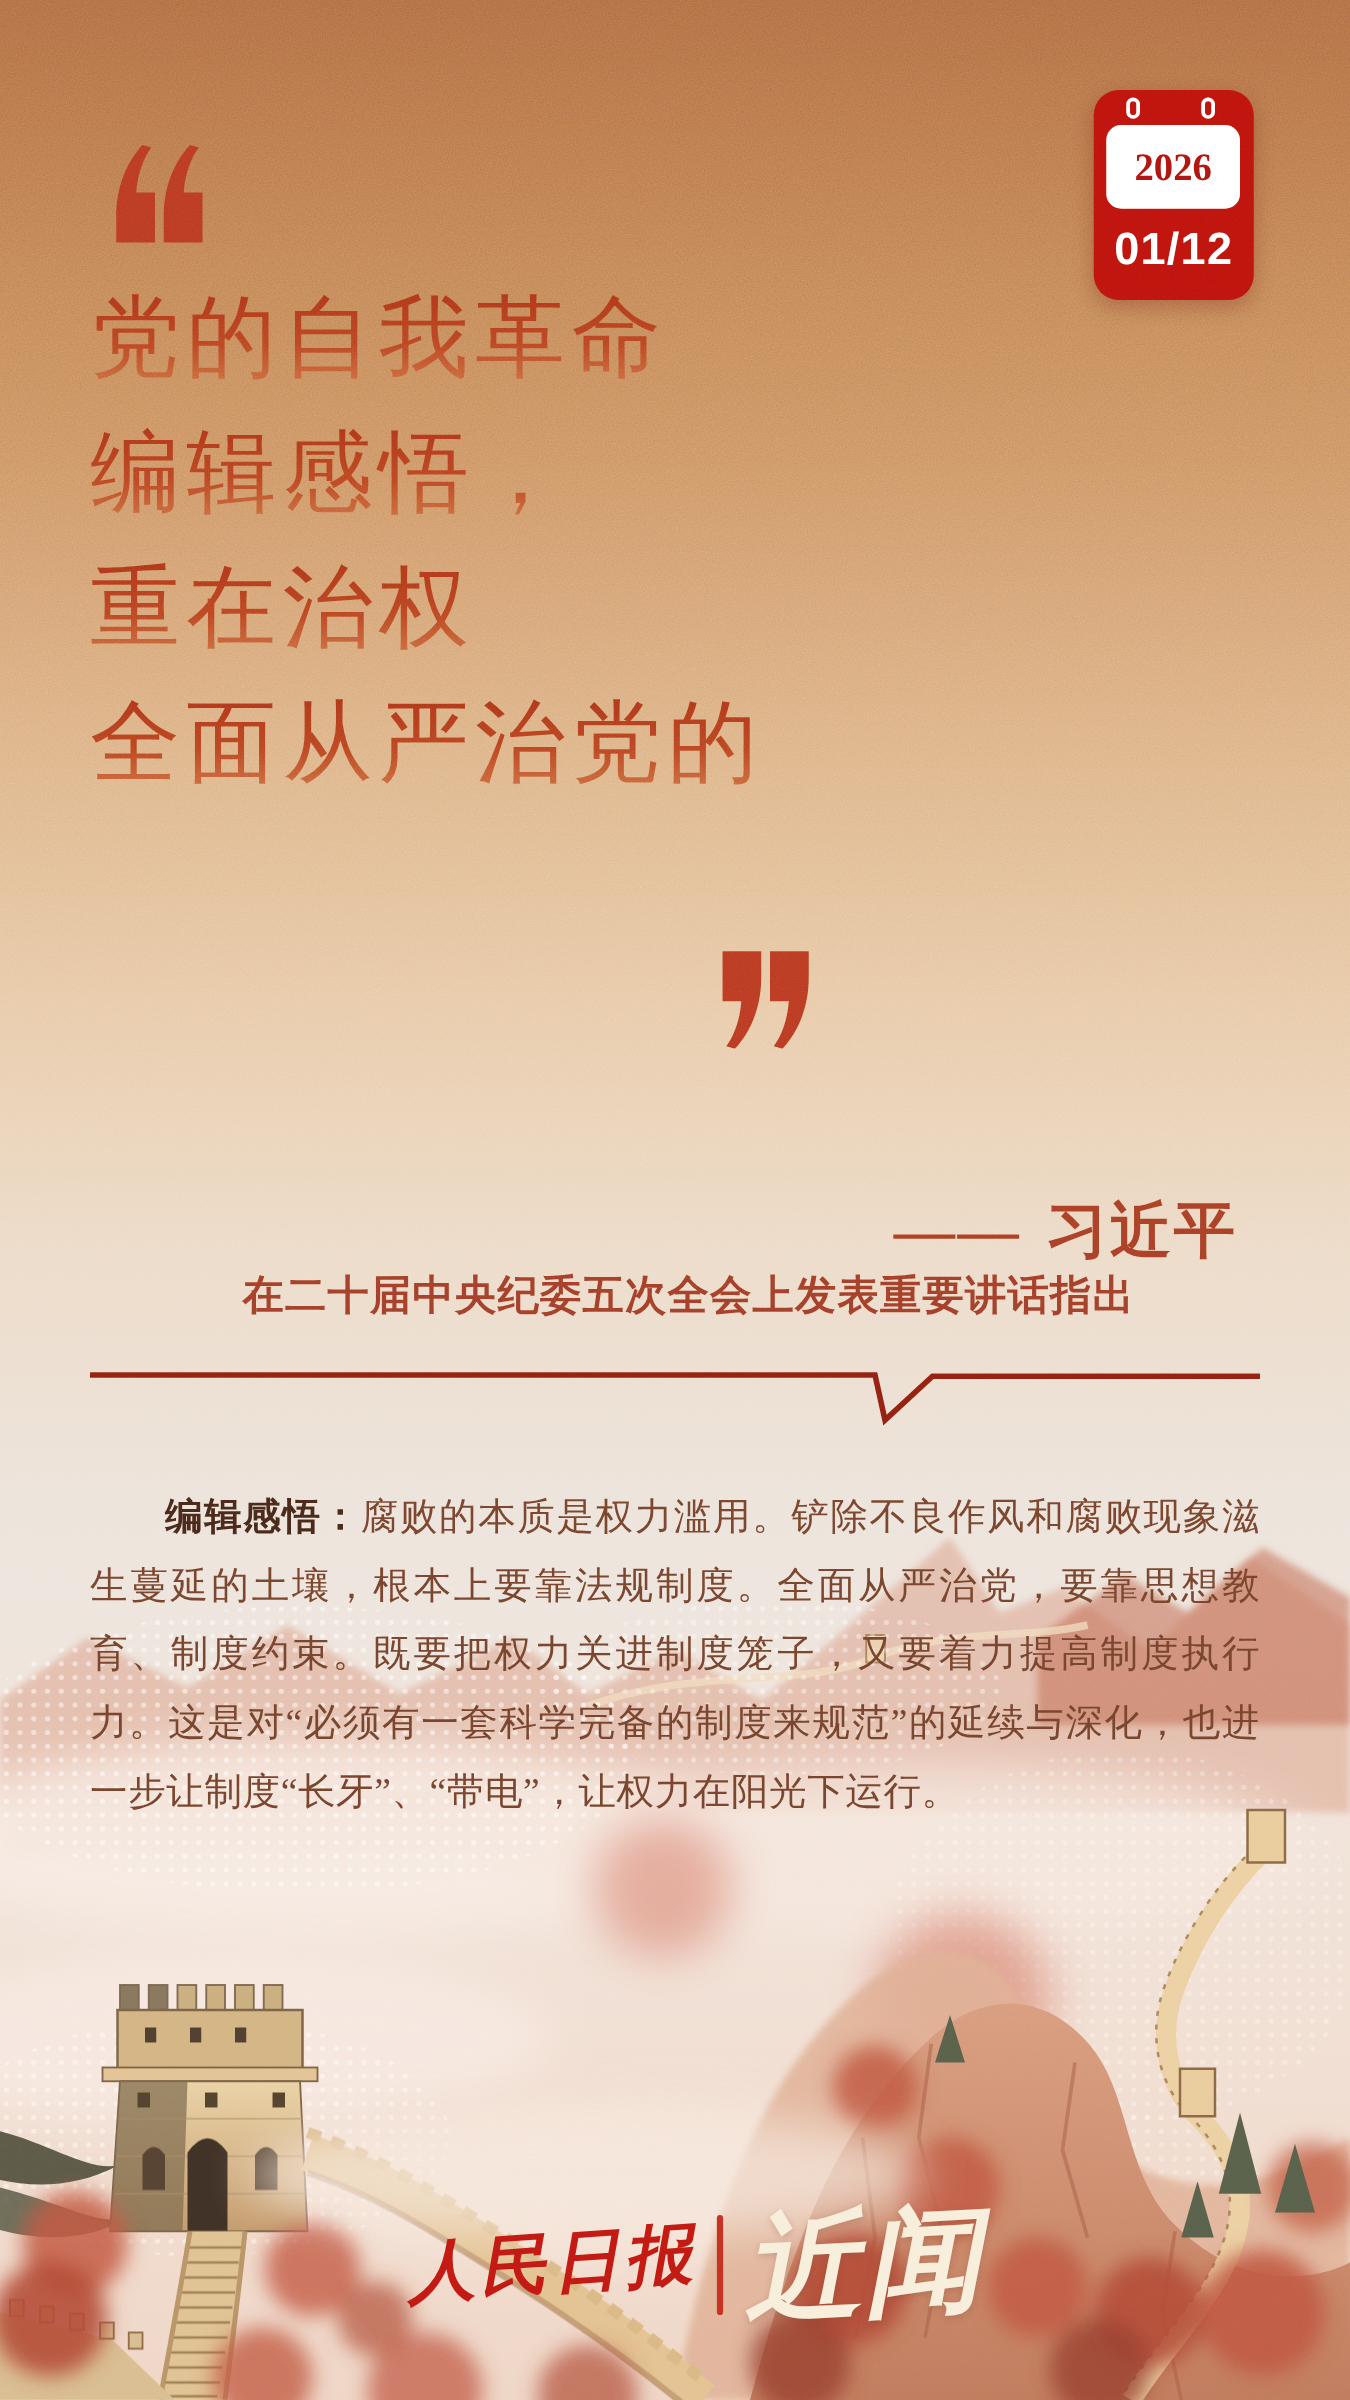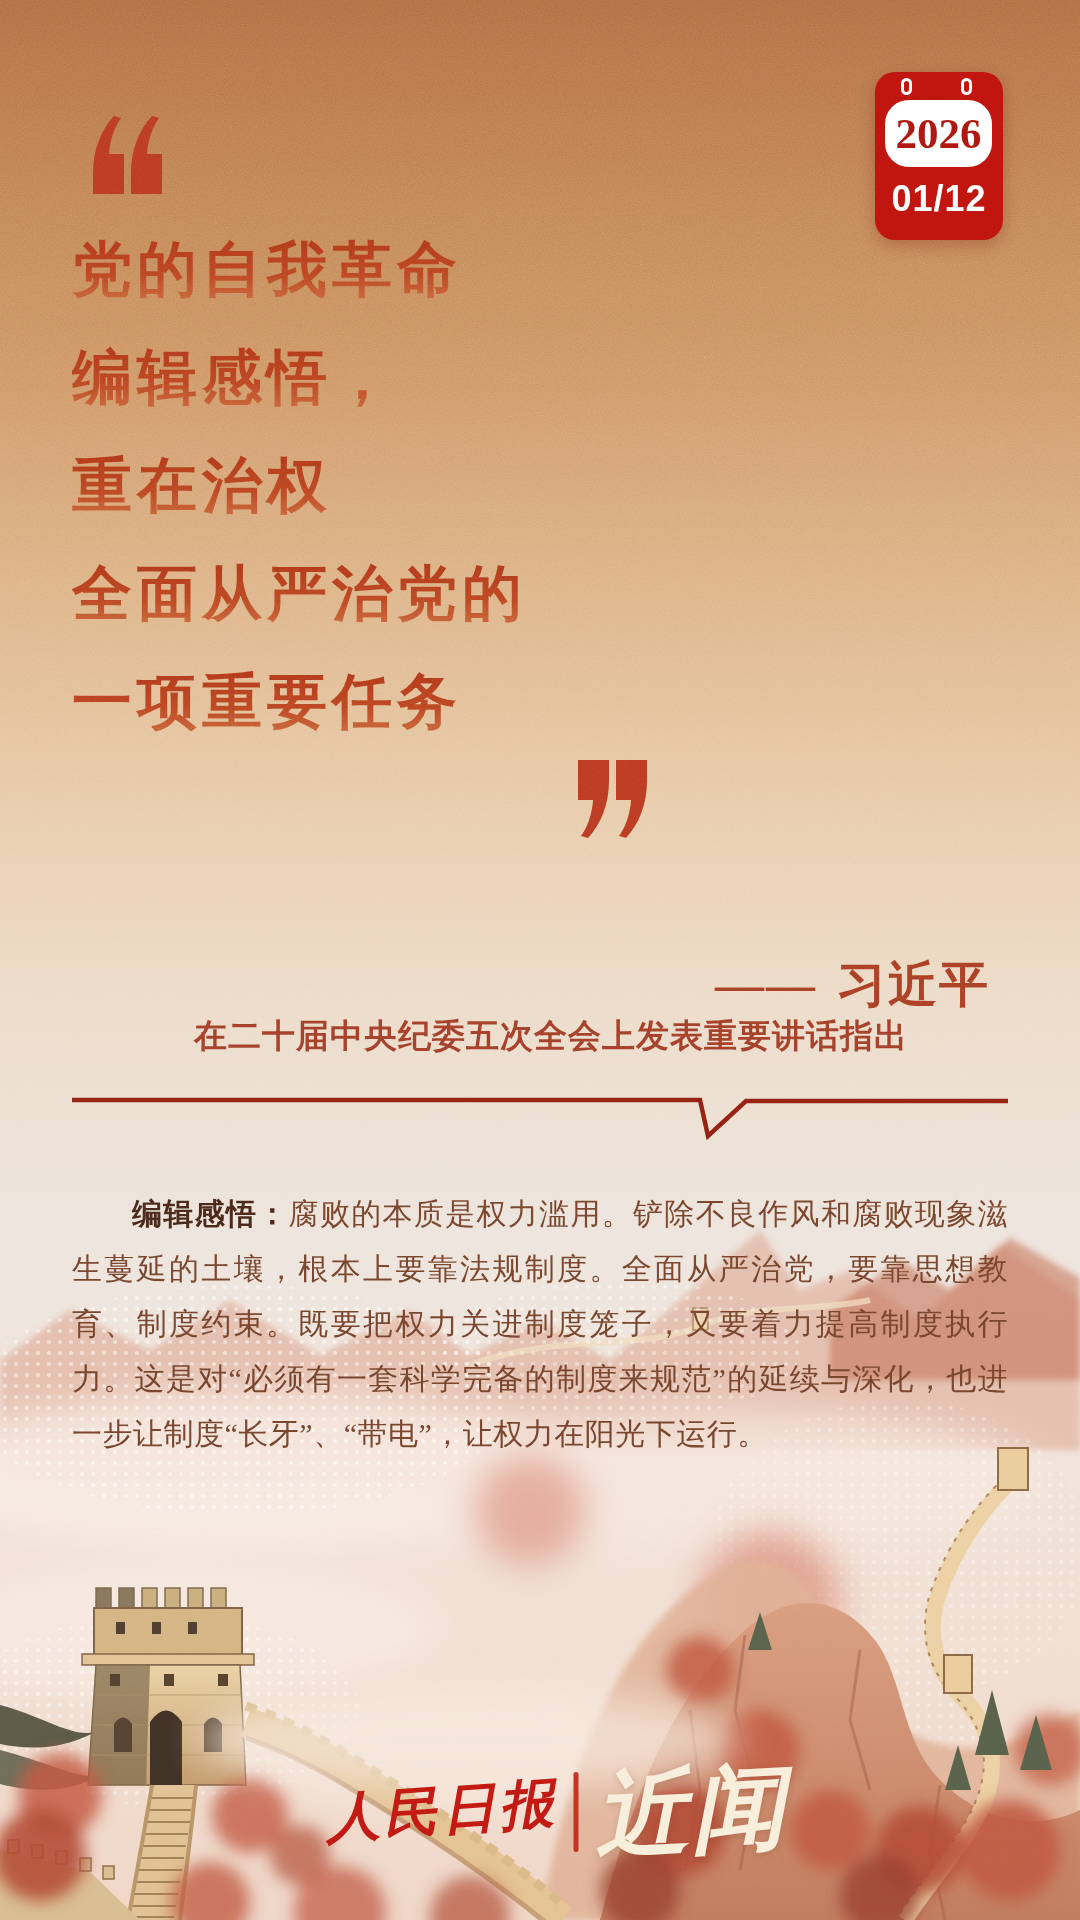--- a/index.html
+++ b/index.html
@@ -16,31 +16,31 @@
   
   .grain{position:absolute;inset:0;z-index:30;pointer-events:none;mix-blend-mode:overlay;opacity:.55;
     -webkit-mask-image:linear-gradient(180deg,#000 0%,#000 45%,rgba(0,0,0,.35) 70%,rgba(0,0,0,.25) 100%);
     mask-image:linear-gradient(180deg,#000 0%,#000 45%,rgba(0,0,0,.35) 70%,rgba(0,0,0,.25) 100%);}
 
   
   .calendar{position:absolute;left:875px;top:72px;width:128px;height:168px;z-index:5;
     background:#b5130e;border-radius:20px;box-shadow:0 6px 16px rgba(90,15,8,.28);}
   .cal-slot{position:absolute;top:6px;width:11px;height:17px;border:3px solid #fff;border-radius:7px;}
   .cal-slot.s1{left:26px;} .cal-slot.s2{left:86px;}
-  .cal-year{position:absolute;left:10px;top:28px;width:107px;height:67px;background:#fff;border-radius:24px;
-    color:#a41410;font-size:43px;font-weight:700;text-align:center;line-height:67px;}
+  .cal-year{position:absolute;left:10px;top:28px;width:107px;height:67px;background:#fff;border-radius:12px;
+    color:#a41410;font-size:31px;font-weight:700;text-align:center;line-height:67px;}
   .cal-date{position:absolute;left:0;top:106px;width:100%;text-align:center;color:#fff;
     font-family:"Liberation Sans","DejaVu Sans",sans-serif;font-size:36px;font-weight:700;letter-spacing:1px;}
 
   
   .qmark{position:absolute;z-index:4;}
   .qmark.open{left:90px;top:116px;}
   .qmark.close{left:572px;top:754px;transform:rotate(180deg);}
   .quote{position:absolute;left:72px;top:216px;z-index:4;}
-  .qline{font-size:60px;line-height:108px;font-weight:700;letter-spacing:5px;white-space:nowrap;
+  .qline{font-size:72px;line-height:108px;font-weight:400;letter-spacing:5px;white-space:nowrap;
     color:#b1431f;}
   @supports (-webkit-background-clip:text){
     .qline{background:linear-gradient(180deg,#a02c15 0%,#b34223 55%,#cf7950 100%);
       -webkit-background-clip:text;background-clip:text;color:transparent;}
   }
 
   
   .attrib{position:absolute;left:72px;right:72px;top:952px;z-index:4;text-align:right;padding-right:18px;
     color:#a23c26;font-size:49px;font-weight:700;letter-spacing:2px;}
   .attrib .name{margin-left:20px;text-align:center;}
@@ -85,21 +85,20 @@
         <path d="M62,0 C49,14 41,34 41,57 L41,78 L72,78 L72,38 L57,38 C58,23 63,10 69,2 Z"></path>
       </g>
     </svg>
   </div>
 
   <div class="quote">
     <div class="qline">党的自我革命</div>
     <div class="qline">编辑感悟，</div>
     <div class="qline">重在治权</div>
     <div class="qline">全面从严治党的</div>
-    <div class="qline">一项重要任务</div>
   </div>
 
   <div class="qmark close">
     <svg width="78" height="80" viewBox="0 0 78 80">
       <g fill="#b23723">
         <path d="M24,0 C11,14 3,34 3,57 L3,78 L34,78 L34,38 L19,38 C20,23 25,10 31,2 Z"></path>
         <path d="M62,0 C49,14 41,34 41,57 L41,78 L72,78 L72,38 L57,38 C58,23 63,10 69,2 Z"></path>
       </g>
     </svg>
   </div>

